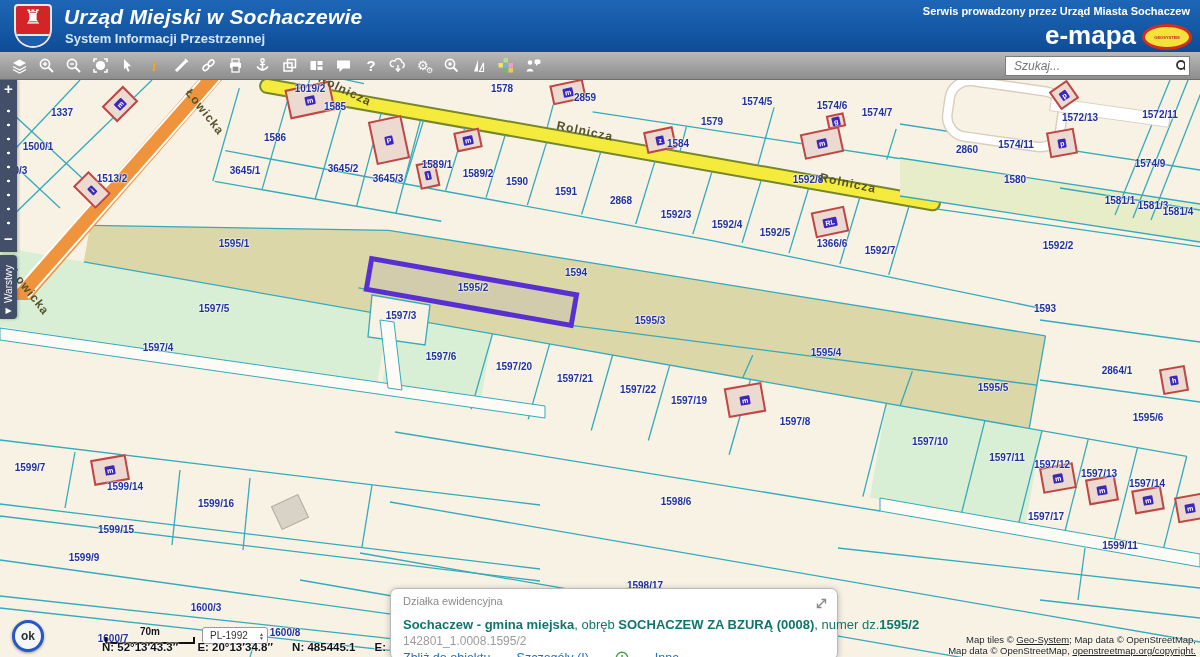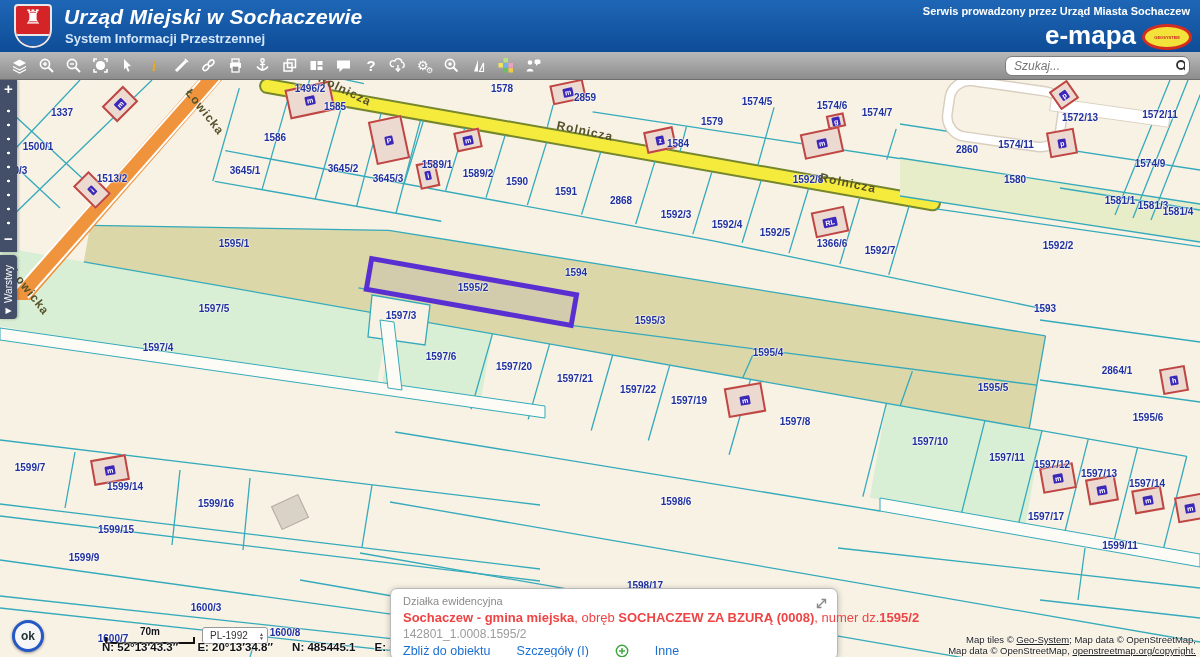--- a/index.html
+++ b/index.html
@@ -26,21 +26,21 @@
           background:#f2e23a;border:3px solid #d42c20;display:flex;align-items:center;
           justify-content:center;color:#c22;font-size:4px;font-weight:bold;overflow:hidden;}
 
   
   .toolbar{position:absolute;left:0;top:52px;width:1200px;height:28px;
            background:linear-gradient(#b9b9b9,#8d8d8d);border-bottom:1px solid #6e6e6e;
            z-index:40;display:flex;align-items:center;padding-left:6px;}
   .tbtn{width:27px;height:24px;display:flex;align-items:center;justify-content:center;cursor:pointer;}
   .tbtn svg{display:block;}
   .search{position:absolute;right:10px;top:4px;width:185px;height:20px;background:#fff;
-          border:1px solid #7d7d7d;border-radius:7px;display:flex;align-items:center;}
+          border:1px solid #7d7d7d;border-radius:0;display:flex;align-items:center;}
   .search input{flex:1;border:none;outline:none;font-size:12px;font-style:italic;color:#444;
                 padding:0 4px 0 8px;font-family:"Liberation Sans",sans-serif;background:transparent;}
   .search svg{margin-right:4px;}
 
   
   .map{position:absolute;left:0;top:80px;width:1200px;height:577px;background:#f8f2e5;}
   .map svg{position:absolute;left:0;top:0;}
   .plbl{position:absolute;transform:translate(-50%,-50%);color:#20309d;font-size:10px;
         font-weight:bold;white-space:nowrap;z-index:5;
         text-shadow:0 0 2px #fff,0 0 2px #fff,0 0 1px #fff;}
@@ -84,21 +84,21 @@
   .coords{position:absolute;left:102px;top:641px;z-index:35;font-size:11.5px;font-weight:bold;
           color:#111;text-shadow:0 0 2px #fff,0 0 2px #fff,0 0 2px #fff;white-space:nowrap;}
   .coords span{margin-right:16px;}
 
   
   .popup{position:absolute;left:390px;top:588px;width:448px;height:72px;background:#fff;
          border:1px solid #b9b9b9;border-radius:7px;z-index:36;
          box-shadow:0 1px 6px rgba(0,0,0,.25);padding:6px 12px 0 12px;}
   .popup .ptitle{font-size:11px;color:#8a8a8a;}
   .popup .pexpand{position:absolute;right:9px;top:7px;cursor:pointer;}
-  .popup .pline1{font-size:13px;color:#ef4444;margin-top:3px;white-space:nowrap;}
+  .popup .pline1{font-size:13px;color:#0f766e;margin-top:10px;white-space:nowrap;}
   .popup .pid{font-size:12px;color:#9b9b9b;margin-top:2px;}
   .popup .plinks{display:flex;align-items:center;margin-top:3px;font-size:12.5px;color:#1a6fd0;}
   .popup .plinks a{color:#1a6fd0;text-decoration:none;margin-right:26px;cursor:pointer;}
   .popup .plus{margin-right:26px;display:flex;align-items:center;cursor:pointer;}
 
   
   .attrib{position:absolute;right:4px;bottom:1px;text-align:right;z-index:34;font-size:9.5px;
           color:#222;text-shadow:0 0 2px #fff,0 0 2px #fff;line-height:11px;}
   .attrib .lk{text-decoration:underline;cursor:pointer;}
 </style>
@@ -290,21 +290,21 @@
           <span class="btag">m</span>
         </div>
         <div class="bld" style="left: 1133px; top: 408px; width: 30px; height: 24px; transform: rotate(-10deg); position: absolute;">
           <span class="btag">m</span>
         </div>
         <div class="bld" style="left: 1176px; top: 415px; width: 28px; height: 26px; transform: rotate(-10deg); position: absolute;">
           <span class="btag">m</span>
         </div>
       </div>
     <div>
-        <div class="plbl" style="left: 310px; top: 8px;">1496/2</div>
+        <div class="plbl" style="left: 310px; top: 8px;">1019/2</div>
         <div class="plbl" style="left: 62px; top: 32px;">1337</div>
         <div class="plbl" style="left: 38px; top: 66px;">1500/1</div>
         <div class="plbl" style="left: 12px; top: 90px;">1500/3</div>
         <div class="plbl" style="left: 112px; top: 98px;">1513/2</div>
         <div class="plbl" style="left: 335px; top: 26px;">1585</div>
         <div class="plbl" style="left: 275px; top: 57px;">1586</div>
         <div class="plbl" style="left: 245px; top: 90px;">3645/1</div>
         <div class="plbl" style="left: 343px; top: 88px;">3645/2</div>
         <div class="plbl" style="left: 388px; top: 98px;">3645/3</div>
         <div class="plbl" style="left: 502px; top: 8px;">1578</div>
@@ -342,21 +342,21 @@
         <div class="plbl" style="left: 401px; top: 235px;">1597/3</div>
         <div class="plbl" style="left: 214px; top: 228px;">1597/5</div>
         <div class="plbl" style="left: 158px; top: 267px;">1597/4</div>
         <div class="plbl" style="left: 441px; top: 276px;">1597/6</div>
         <div class="plbl" style="left: 514px; top: 286px;">1597/20</div>
         <div class="plbl" style="left: 575px; top: 298px;">1597/21</div>
         <div class="plbl" style="left: 638px; top: 309px;">1597/22</div>
         <div class="plbl" style="left: 689px; top: 320px;">1597/19</div>
         <div class="plbl" style="left: 795px; top: 341px;">1597/8</div>
         <div class="plbl" style="left: 1045px; top: 228px;">1593</div>
-        <div class="plbl" style="left: 768px; top: 272px;">1595/4</div>
+        <div class="plbl" style="left: 826px; top: 272px;">1595/4</div>
         <div class="plbl" style="left: 993px; top: 307px;">1595/5</div>
         <div class="plbl" style="left: 1117px; top: 290px;">2864/1</div>
         <div class="plbl" style="left: 1148px; top: 337px;">1595/6</div>
         <div class="plbl" style="left: 930px; top: 361px;">1597/10</div>
         <div class="plbl" style="left: 1007px; top: 377px;">1597/11</div>
         <div class="plbl" style="left: 1052px; top: 384px;">1597/12</div>
         <div class="plbl" style="left: 1099px; top: 393px;">1597/13</div>
         <div class="plbl" style="left: 1147px; top: 403px;">1597/14</div>
         <div class="plbl" style="left: 1046px; top: 436px;">1597/17</div>
         <div class="plbl" style="left: 30px; top: 387px;">1599/7</div>

